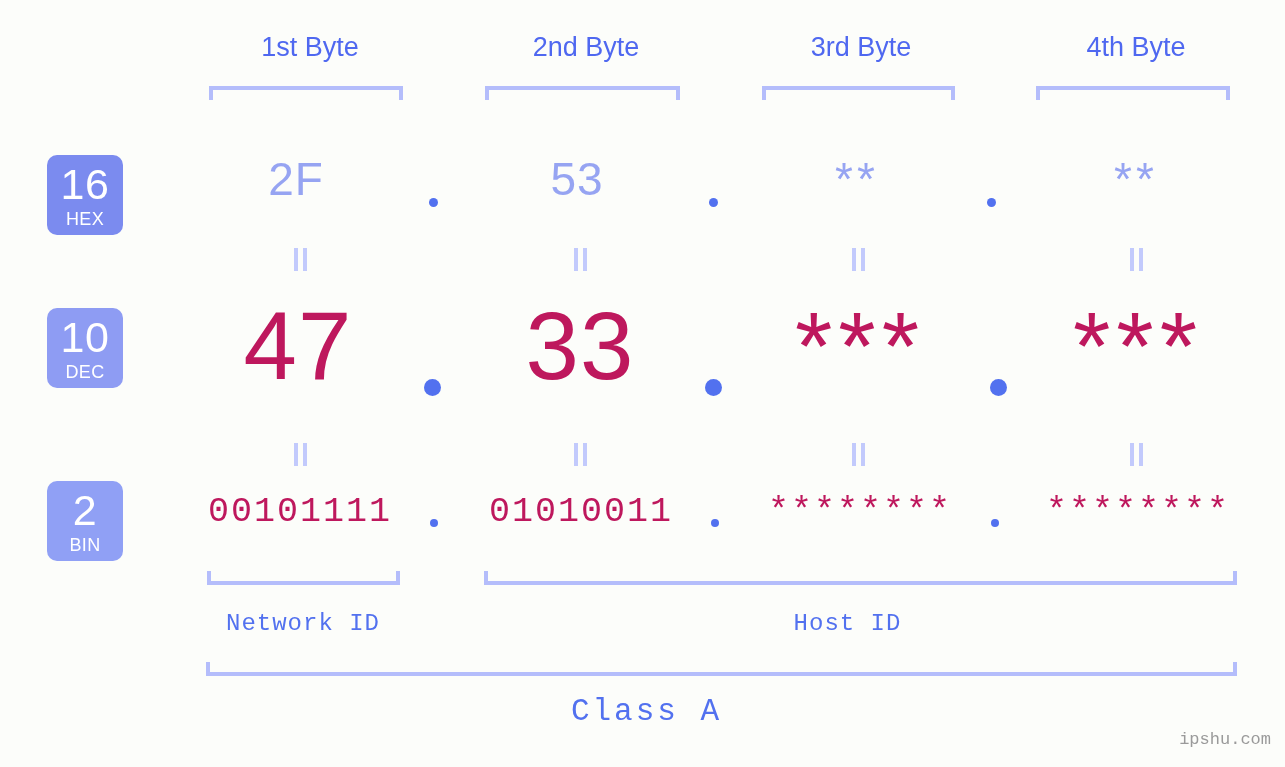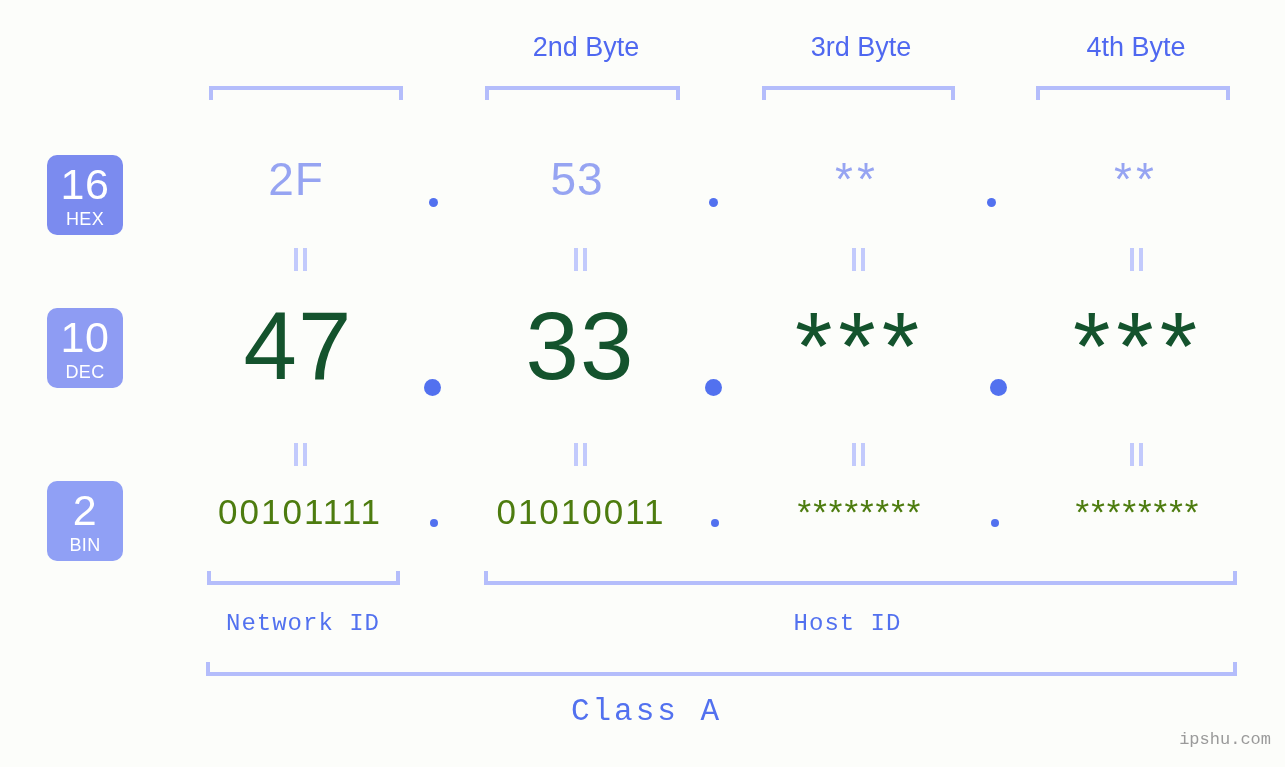--- a/index.html
+++ b/index.html
@@ -89,33 +89,33 @@
     color: #96a4f2;
     font-family: "Liberation Sans", sans-serif;
     letter-spacing: 1px;
   }
   .row-hex .val.masked { letter-spacing: 4px; }
 
   
   .row-dec .val {
     top: 296px;
     font-size: 96px;
-    color: #14532d;
+    color: #be185d;
     font-family: "Liberation Sans", sans-serif;
     letter-spacing: 1px;
     line-height: 1.05;
   }
   .row-dec .val.masked { letter-spacing: 6px; }
 
   
   .row-bin .val {
     top: 492px;
     font-size: 35px;
-    color: #4d7c0f;
-    font-family: Liberation Sans, sans-serif;
+    color: #be185d;
+    font-family: Liberation Mono, monospace;
     letter-spacing: 2px;
   }
 
   
   .dot {
     position: absolute;
     border-radius: 50%;
     background: #5271ef;
   }
   .dot.hex { width: 9px; height: 9px; top: 198px; }
@@ -185,20 +185,21 @@
     font-family: "Liberation Mono", monospace;
     letter-spacing: 0px;
     white-space: nowrap;
   }
 </style>
 </head>
 <body>
 
 <div id="stage">
 
+  <div class="byte-label" style="left:190px">1st Byte</div>
   <div class="byte-label" style="left:466px">2nd Byte</div>
   <div class="byte-label" style="left:741px">3rd Byte</div>
   <div class="byte-label" style="left:1016px">4th Byte</div>
 
   <div class="top-bracket" style="left:209px; width:194px"></div>
   <div class="top-bracket" style="left:485px; width:195px"></div>
   <div class="top-bracket" style="left:762px; width:193px"></div>
   <div class="top-bracket" style="left:1036px; width:194px"></div>
 
   <div class="badge hex">

